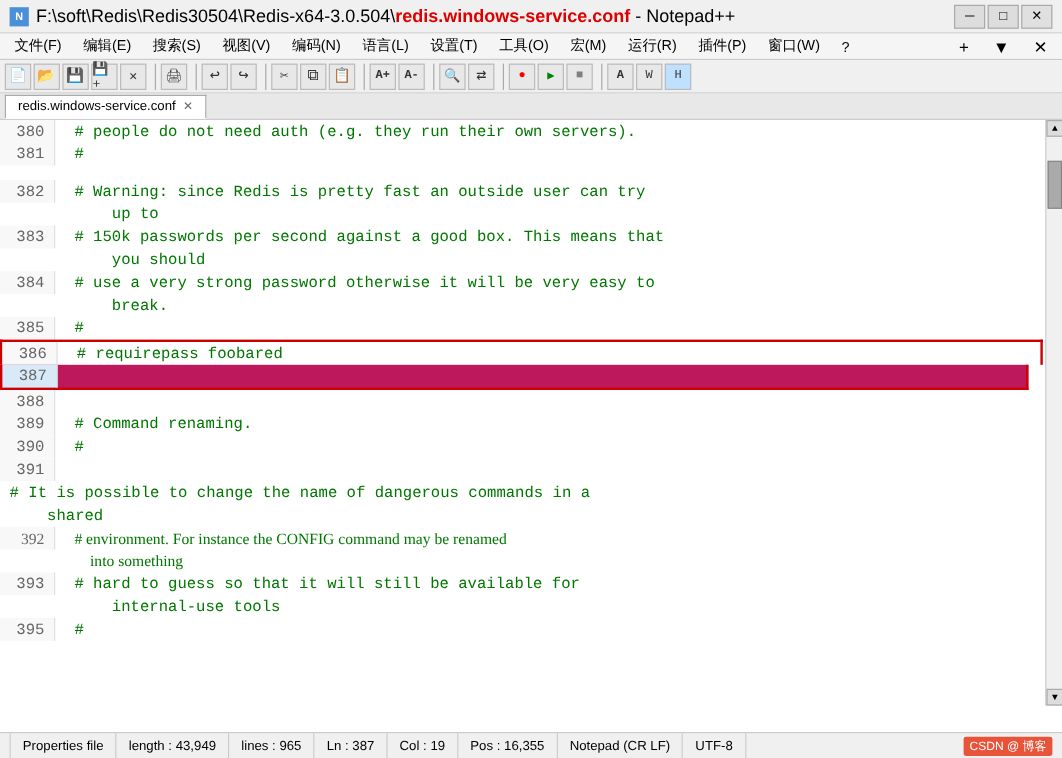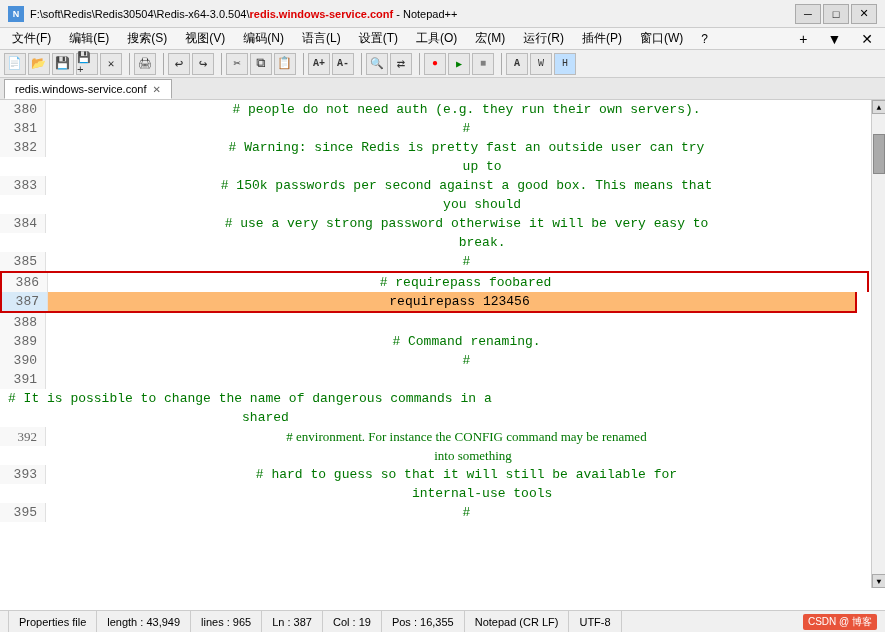--- a/index.html
+++ b/index.html
@@ -27,21 +27,21 @@
     #title-icon {
       width: 16px;
       height: 16px;
       background: #4a90d9;
       margin-right: 6px;
       display: flex; align-items: center; justify-content: center;
       font-size: 9px; color: #fff; font-weight: bold;
     }
     #title-text {
       flex: 1;
-      font-size: 11px;
+      font-size: 15px;
     }
     #title-text span.highlight {
       color: #d00;
       font-weight: bold;
     }
     .window-controls {
       display: flex; gap: 2px;
     }
     .wc-btn {
       width: 26px; height: 20px;
@@ -188,21 +188,20 @@
     }
     .blue-bar {
       width: 4px; height: 100%;
       background: #3399ff;
     }
     .line-content {
       flex: 1;
       padding-left: 8px;
       white-space: pre;
       color: #007700;
-      text-align: center;
     }
     .line-content.comment { color: #007700; }
     .line-content.code { color: #000000; }
 
     
     #status-bar {
       height: 22px;
       background: #f0f0f0;
       border-top: 1px solid #ccc;
       display: flex;
@@ -329,21 +328,21 @@
       <span class="line-indicator"></span>
       <span class="line-content comment"># people do not need auth (e.g. they run their own servers).</span>
     </div>
 
     <div class="line">
       <span class="line-num">381</span>
       <span class="line-indicator"></span>
       <span class="line-content comment">#</span>
     </div>
 
-    <div class="line" style="flex-wrap:wrap;">
+    <div class="line" style="flex-wrap:wrap;margin-top:12px;">
       <span class="line-num">382</span>
       <span class="line-indicator"></span>
       <span class="line-content comment" style="white-space:pre-wrap; word-break:break-word; flex:1;"># Warning: since Redis is pretty fast an outside user can try<br>    up to</span>
     </div>
 
     <div class="line" style="flex-wrap:wrap;">
       <span class="line-num">383</span>
       <span class="line-indicator"></span>
       <span class="line-content comment" style="white-space:pre-wrap; word-break:break-word; flex:1;"># 150k passwords per second against a good box. This means that<br>    you should</span>
     </div>
@@ -361,24 +360,23 @@
     </div>
 
     <div class="line" style="border: 2px solid #cc0000; border-bottom: none; background:#fff; margin-right:2px;">
       <span class="line-num">386</span>
       <span class="line-indicator">
         <div class="blue-bar" style="width:4px; height:100%; background:#3399ff;"></div>
       </span>
       <span class="line-content comment"># requirepass foobared</span>
     </div>
 
-    <div class="line highlighted" style="border: 2px solid #cc0000; border-top: none; background:#fdba74; margin-right:14px;">
+    <div class="line highlighted" style="border: 2px solid #cc0000; border-top: none; background:#be185d; margin-right:14px;">
       <span class="line-num" style="background:#d8eaf8;">387</span>
       <span class="line-indicator"></span>
-      <span class="line-content code" style="color:#000;">requirepass 123456</span>
     </div>
 
     <div class="line">
       <span class="line-num">388</span>
       <span class="line-indicator"></span>
       <span class="line-content comment"></span>
     </div>
 
     <div class="line">
       <span class="line-num">389</span>

